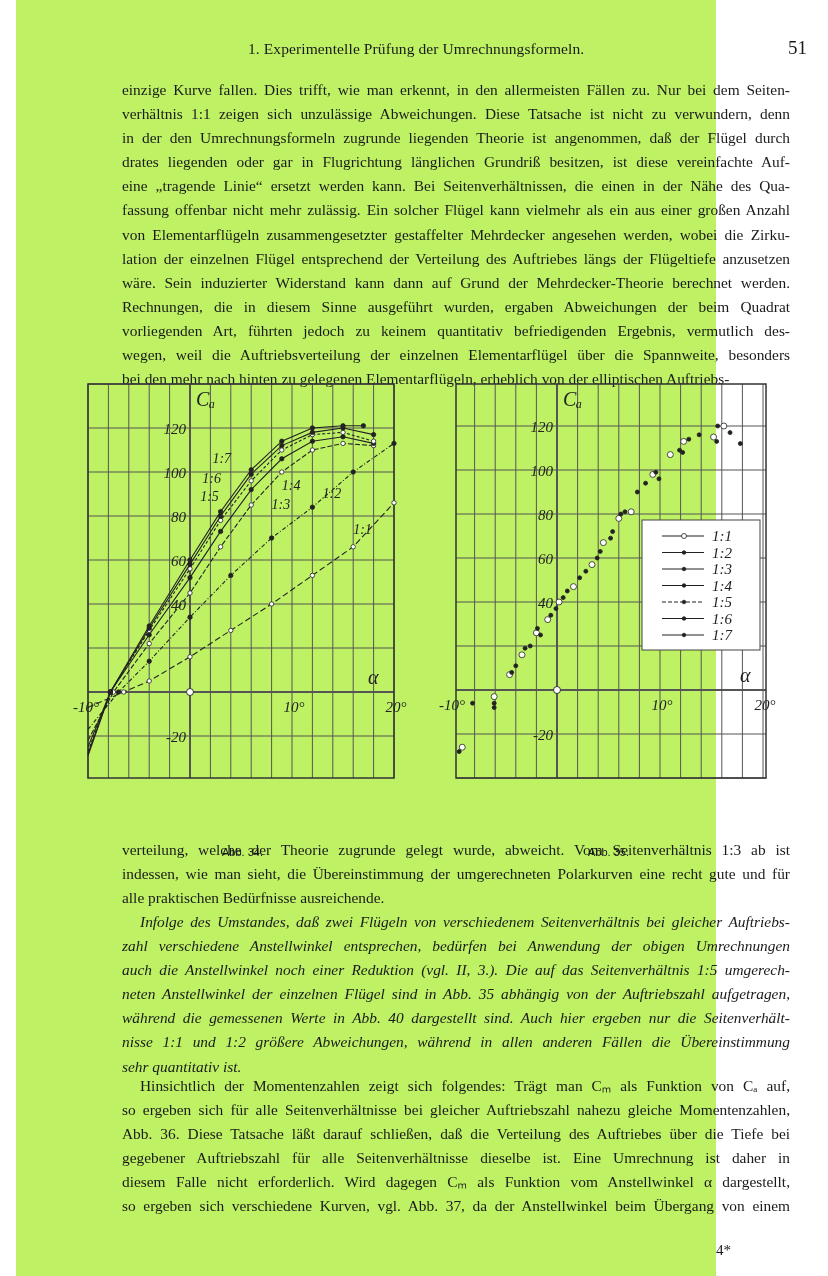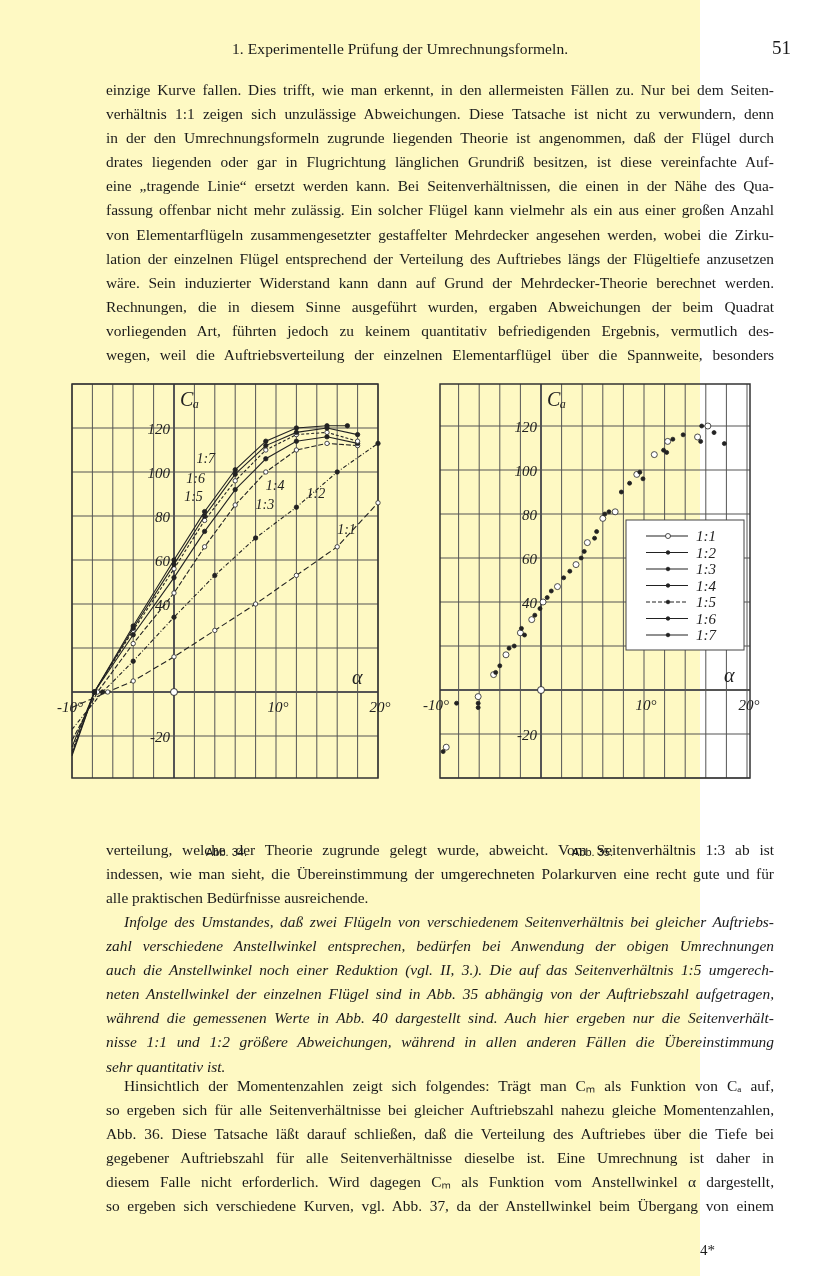--- a/index.html
+++ b/index.html
@@ -1,18 +1,18 @@
 <!DOCTYPE html>
 <html><head>
 <meta charset="utf-8">
 <style>
   html,body{margin:0;padding:0;background:#fff;}
   body{width:828px;height:1276px;position:relative;overflow:hidden;color:#1a1a1a;
        font-family:"Liberation Serif","DejaVu Serif",serif;}
-  .page{position:absolute;left:0;top:0;width:700px;height:1276px;background:#fef9c3;}
+  .page{position:absolute;left:16px;top:0;width:700px;height:1276px;background:#bef264;}
   .running-head{position:absolute;top:40px;left:0;width:828px;height:24px;}
   .rh-title{position:absolute;left:232px;top:0;font-size:15.5px;letter-spacing:0.1px;}
   .rh-page{position:absolute;left:772px;top:-3px;font-size:19px;}
   .para{position:absolute;left:62px;width:712px;font-size:15.4px;line-height:24.1px;text-align:justify;
         font-family:"Liberation Sans Narrow","Liberation Serif",serif;}
   .para span.line{display:block;text-align:justify;text-align-last:justify;white-space:nowrap;overflow:hidden;margin-left:44px;}
   .para span.line.last{text-align-last:left;}
   .indent{padding-left:18px;}
   .caption{position:absolute;font-size:11px;font-family:"Liberation Sans",sans-serif;margin-top:46px;}
   svg text{font-family:"Liberation Serif","DejaVu Serif",serif;font-style:italic;}
@@ -34,20 +34,21 @@
       <span class="line">in der den Umrechnungsformeln zugrunde liegenden Theorie ist angenommen, daß der Flügel durch</span>
       <span class="line">drates liegenden oder gar in Flugrichtung länglichen Grundriß besitzen, ist diese vereinfachte Auf-</span>
       <span class="line">eine „tragende Linie“ ersetzt werden kann. Bei Seitenverhältnissen, die einen in der Nähe des Qua-</span>
       <span class="line">fassung offenbar nicht mehr zulässig. Ein solcher Flügel kann vielmehr als ein aus einer großen Anzahl</span>
       <span class="line">von Elementarflügeln zusammengesetzter gestaffelter Mehrdecker angesehen werden, wobei die Zirku-</span>
       <span class="line">lation der einzelnen Flügel entsprechend der Verteilung des Auftriebes längs der Flügeltiefe anzusetzen</span>
       <span class="line">wäre. Sein induzierter Widerstand kann dann auf Grund der Mehrdecker-Theorie berechnet werden.</span>
       <span class="line">Rechnungen, die in diesem Sinne ausgeführt wurden, ergaben Abweichungen der beim Quadrat</span>
       <span class="line">vorliegenden Art, führten jedoch zu keinem quantitativ befriedigenden Ergebnis, vermutlich des-</span>
       <span class="line">wegen, weil die Auftriebsverteilung der einzelnen Elementarflügel über die Spannweite, besonders</span>
+      <span class="line last">bei den mehr nach hinten zu gelegenen Elementarflügeln, erheblich von der elliptischen Auftriebs-</span>
     </div>
 
   <svg id="chart34" style="position:absolute;left:0;top:0;" width="828" height="1276">
       <line x1="72" y1="384" x2="72" y2="778" stroke="#555" stroke-width="1"></line>
       <line x1="92.4" y1="384" x2="92.4" y2="778" stroke="#555" stroke-width="1"></line>
       <line x1="112.80000000000001" y1="384" x2="112.80000000000001" y2="778" stroke="#555" stroke-width="1"></line>
       <line x1="133.2" y1="384" x2="133.2" y2="778" stroke="#555" stroke-width="1"></line>
       <line x1="153.6" y1="384" x2="153.6" y2="778" stroke="#555" stroke-width="1"></line>
       <line x1="174" y1="384" x2="174" y2="778" stroke="#555" stroke-width="2"></line>
       <line x1="194.4" y1="384" x2="194.4" y2="778" stroke="#555" stroke-width="1"></line>

